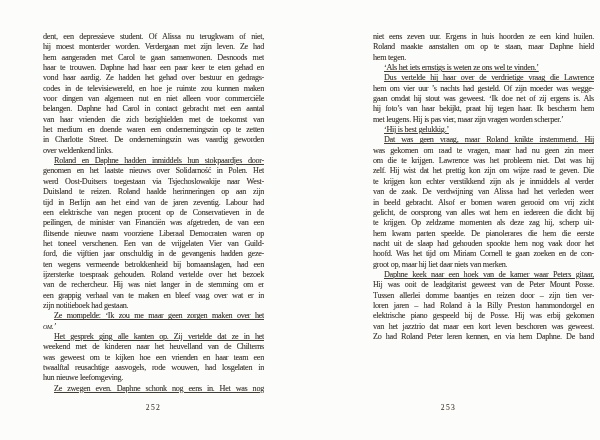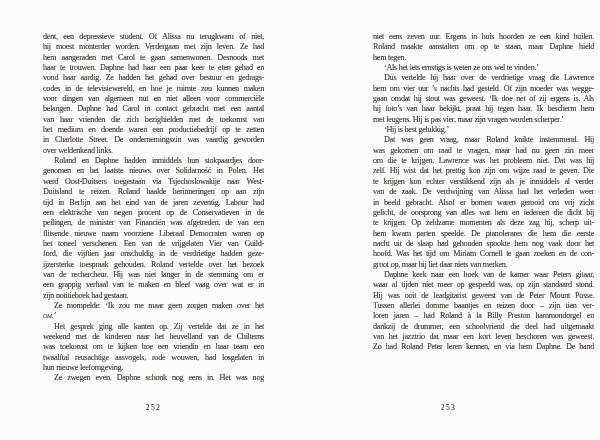--- a/index.html
+++ b/index.html
@@ -22,21 +22,21 @@
     font-size: 8.2px;
     line-height: 10.35px;
     height: 10.35px;
     overflow: hidden;
     color: #423c36;
     letter-spacing: -0.3px;
     word-spacing: 0.1px;
     text-shadow: 0 0 0.4px rgba(70,58,46,0.45);
   }
   .line.j { text-align: justify; text-align-last: justify; }
-  .line.i { text-indent: 11px; }
+  .line.i { text-indent: 11px; text-decoration: underline; }
   .line.sc { font-variant: small-caps; font-style: italic; }
   .page-number {
     position: absolute;
     top: 403px;
     width: 221px;
     text-align: center;
     font-size: 7.6px;
     letter-spacing: 1.4px;
     color: #4a443d;
     text-shadow: 0 0 0.4px rgba(70,58,46,0.4);
@@ -51,42 +51,43 @@
   <div class="page page-left">
       <div class="line j">dent, een depressieve student. Of Alissa nu terugkwam of niet,</div>
       <div class="line j">hij moest monterder worden. Verdergaan met zijn leven. Ze had</div>
       <div class="line j">hem aangeraden met Carol te gaan samenwonen. Desnoods met</div>
       <div class="line j">haar te trouwen. Daphne had haar een paar keer te eten gehad en</div>
       <div class="line j">vond haar aardig. Ze hadden het gehad over bestuur en gedrags-</div>
       <div class="line j">codes in de televisiewereld, en hoe je ruimte zou kunnen maken</div>
       <div class="line j">voor dingen van algemeen nut en niet alleen voor commerciële</div>
       <div class="line j">belangen. Daphne had Carol in contact gebracht met een aantal</div>
       <div class="line j">van haar vrienden die zich bezighielden met de toekomst van</div>
-      <div class="line j">het medium en doende waren een productiebedrijf op te zetten</div>
+      <div class="line j">het medium en doende waren een ondernemingszin op te zetten</div>
       <div class="line j">in Charlotte Street. De ondernemingszin was vaardig geworden</div>
       <div class="line">over weldenkend links.</div>
       <div class="line j i">Roland en Daphne hadden inmiddels hun stokpaardjes door-</div>
       <div class="line j">genomen en het laatste nieuws over Solidarność in Polen. Het</div>
       <div class="line j">werd Oost-Duitsers toegestaan via Tsjechoslowakije naar West-</div>
       <div class="line j">Duitsland te reizen. Roland haalde herinneringen op aan zijn</div>
       <div class="line j">tijd in Berlijn aan het eind van de jaren zeventig. Labour had</div>
       <div class="line j">een elektrische van negen procent op de Conservatieven in de</div>
       <div class="line j">peilingen, de minister van Financiën was afgetreden, de van een</div>
       <div class="line j">flitsende nieuwe naam voorziene Liberaal Democraten waren op</div>
       <div class="line j">het toneel verschenen. Een van de vrijgelaten Vier van Guild-</div>
-      <div class="line j">ford, die vijftien jaar onschuldig in de verdrietige hadden geze-</div>
+      <div class="line j">ford, die vijftien jaar onschuldig in de gevangenis hadden geze-</div>
+      <div class="line j">ten wegens vermeende betrokkenheid bij bomaanslagen, had een</div>
       <div class="line j">ijzersterke toespraak gehouden. Roland vertelde over het bezoek</div>
       <div class="line j">van de rechercheur. Hij was niet langer in de stemming om er</div>
       <div class="line j">een grappig verhaal van te maken en bleef vaag over wat er in</div>
       <div class="line">zijn notitieboek had gestaan.</div>
       <div class="line j i">Ze mompelde: ‘Ik zou me maar geen zorgen maken over het</div>
       <div class="line sc">om.’</div>
       <div class="line j i">Het gesprek ging alle kanten op. Zij vertelde dat ze in het</div>
       <div class="line j">weekend met de kinderen naar het heuvelland van de Chilterns</div>
-      <div class="line j">was toekomst om te kijken hoe een vriendin en haar team een</div>
+      <div class="line j">was geweest om te kijken hoe een vrienden en haar team een</div>
       <div class="line j">twaalftal reusachtige aasvogels, rode wouwen, had losgelaten in</div>
       <div class="line">hun nieuwe leefomgeving.</div>
       <div class="line j i">Ze zwegen even. Daphne schonk nog eens in. Het was nog</div>
     </div>
   <div class="page page-right">
       <div class="line j">niet eens zeven uur. Ergens in huis hoorden ze een kind huilen.</div>
       <div class="line j">Roland maakte aanstalten om op te staan, maar Daphne hield</div>
       <div class="line">hem tegen.</div>
       <div class="line i">‘Als het iets ernstigs is weten ze ons wel te vinden.’</div>
       <div class="line j i">Dus vertelde hij haar over de verdrietige vraag die Lawrence</div>
@@ -102,23 +103,22 @@
       <div class="line j">te krijgen kon echter verstikkend zijn als je inmiddels al verder</div>
       <div class="line j">van de zaak. De verdwijning van Alissa had het verleden weer</div>
       <div class="line j">in beeld gebracht. Alsof er bomen waren gerooid om vrij zicht</div>
       <div class="line j">gelicht, de oorsprong van alles wat hem en iedereen die dicht bij</div>
       <div class="line j">te krijgen. Op zeldzame momenten als deze zag hij, scherp uit-</div>
       <div class="line j">hem kwam parten speelde. De pianolerares die hem die eerste</div>
       <div class="line j">nacht uit de slaap had gehouden spookte hem nog vaak door het</div>
       <div class="line j">hoofd. Was het tijd om Miriam Cornell te gaan zoeken en de con-</div>
       <div class="line">groot op, maar hij liet daar niets van merken.</div>
       <div class="line j i">Daphne keek naar een hoek van de kamer waar Peters gitaar,</div>
-      <div class="line j">waar al tijden niet meer op gespeeld was, op zijn standaard stond.</div>
       <div class="line j">Hij was ooit de leadgitarist geweest van de Peter Mount Posse.</div>
       <div class="line j">Tussen allerlei domme baantjes en reizen door – zijn tien ver-</div>
       <div class="line j">loren jaren – had Roland à la Billy Preston hammondorgel en</div>
-      <div class="line j">dankzij de drummer, een schoolvriend die deel had uitgemaakt</div>
+      <div class="line j">elektrische piano gespeeld bij de Posse. Hij was erbij gekomen</div>
       <div class="line j">van het jazztrio dat maar een kort leven beschoren was geweest.</div>
       <div class="line j">Zo had Roland Peter leren kennen, en via hem Daphne. De band</div>
     </div>
   <div class="page-number page-number-left">252</div>
   <div class="page-number page-number-right">253</div>
 </div>
 
 </body></html>

